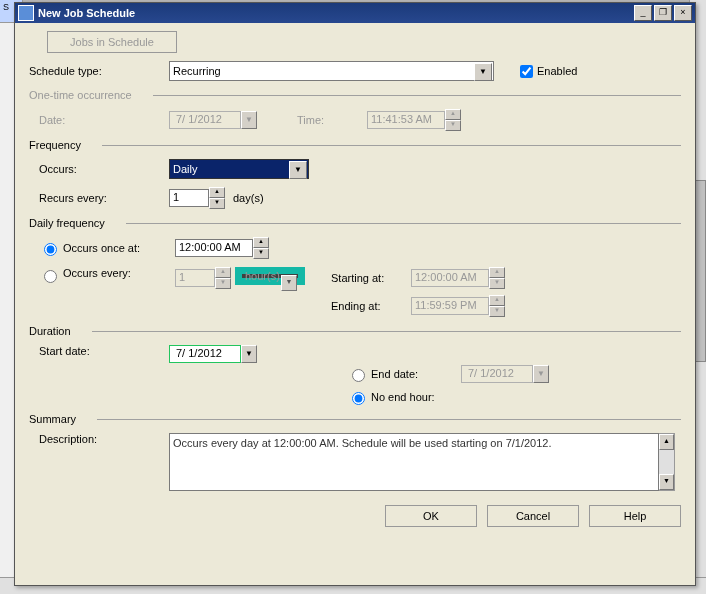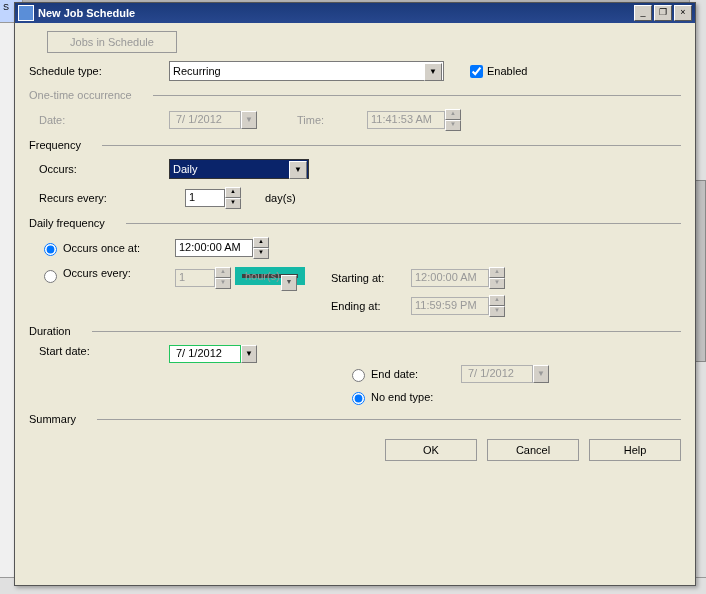--- a/index.html
+++ b/index.html
@@ -17,21 +17,21 @@
 .winbtn{width:16px;height:14px;background:#d4d0c8;border:1px solid #fff;border-right-color:#555;border-bottom-color:#555;font-size:9px;line-height:12px;text-align:center;cursor:pointer;color:#000;}
 .body{padding:8px 14px 10px 14px;}
 .row{display:flex;align-items:center;margin-bottom:8px;}
 .lbl{width:140px;}
 .textbox{height:18px;border:1px solid #7a7a7a;background:#fff;padding:1px 3px;font:inherit;box-sizing:border-box;}
 .textbox.name{width:325px;}
 .btn{height:22px;border:1px solid #999;background:#ece9d8;padding:0 10px;font:inherit;cursor:pointer;}
 .btn:disabled{color:#999;}
 .jobsbtn{margin-left:18px;width:130px;color:#999;}
 .select{height:20px;border:1px solid #7a7a7a;background:#fff;display:flex;align-items:center;padding-left:3px;position:relative;box-sizing:border-box;}
-.select.type{width:275px;}
+.select.type{width:325px;}
 .select .arrow{position:absolute;right:1px;top:1px;width:16px;height:16px;background:#d4d0c8;border:1px solid #fff;border-right-color:#777;border-bottom-color:#777;font-size:8px;line-height:16px;text-align:center;}
 .chk{margin-left:22px;display:flex;align-items:center;}
 .chk input{margin-right:4px;}
 .group{margin-top:6px;}
 .group-title{display:flex;align-items:center;margin-bottom:8px;gap:15px;}
 .group-title .text{white-space:nowrap;padding-right:6px;}
 .group-title .line{flex:1;height:1px;background:#a0a0a0;}
 .disabled{color:#999;}
 .spin{display:flex;align-items:center;}
 .spin .box{height:18px;border:1px solid #7a7a7a;background:#fff;padding:1px 3px;box-sizing:border-box;}
@@ -122,21 +122,21 @@
           <span class="text">Frequency</span>
           <span class="line"></span>
         </div>
         <div class="row" style="padding-left:10px;">
           <div style="width:130px;">Occurs:</div>
           <div class="occurs">
             <span>Daily</span>
             <span class="arrow">▼</span>
           </div>
         </div>
-        <div class="row" style="padding-left:10px;gap:16px;">
+        <div class="row" style="padding-left:10px;">
           <div style="width:130px;">Recurs every:</div>
           <div class="spin">
             <div class="box" style="width:40px;">1</div>
             <div class="updn">
                 <span>▲</span>
                 <span>▼</span>
               </div>
           </div>
           <span style="margin-left:8px;">day(s)</span>
         </div>
@@ -212,30 +212,40 @@
             <div class="row" style="margin-bottom:6px;">
               <input type="radio" class="radio" name="dur" style="">
               <div style="width:90px;">End date:</div>
               <div class="datepick disabled">
                 <div class="db">7/  1/2012</div>
                 <div class="arrow">▼</div>
               </div>
             </div>
             <div class="row" style="margin-bottom:0;">
               <input type="radio" class="radio" name="dur" checked="" style="">
-              <div>No end type:</div>
+              <div>No end hour:</div>
             </div>
           </div>
         </div>
       </div>
 
       <div class="group">
         <div class="group-title">
           <span class="text">Summary</span>
           <span class="line"></span>
+        </div>
+        <div class="row" style="padding-left:10px;align-items:flex-start;">
+          <div style="width:130px;">Description:</div>
+          <div class="descwrap">
+            <textarea class="desc" readonly="" style="">Occurs every day at 12:00:00 AM. Schedule will be used starting on 7/1/2012.</textarea>
+            <div class="descscroll">
+              <span>▲</span>
+              <span>▼</span>
+            </div>
+          </div>
         </div>
       </div>
 
       <div class="footer">
         <button class="btn">OK</button>
         <button class="btn">Cancel</button>
         <button class="btn">Help</button>
       </div>
     </div>
   </div>

